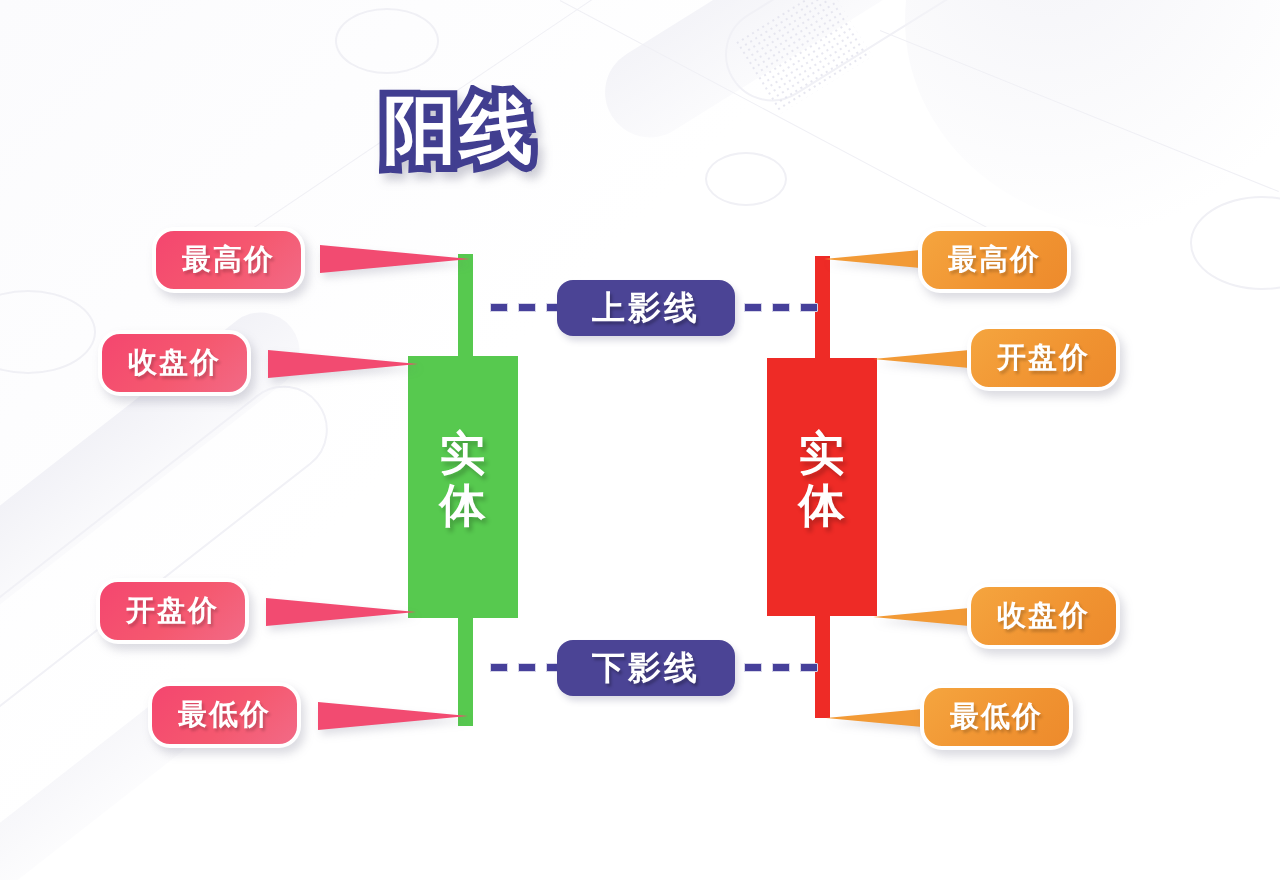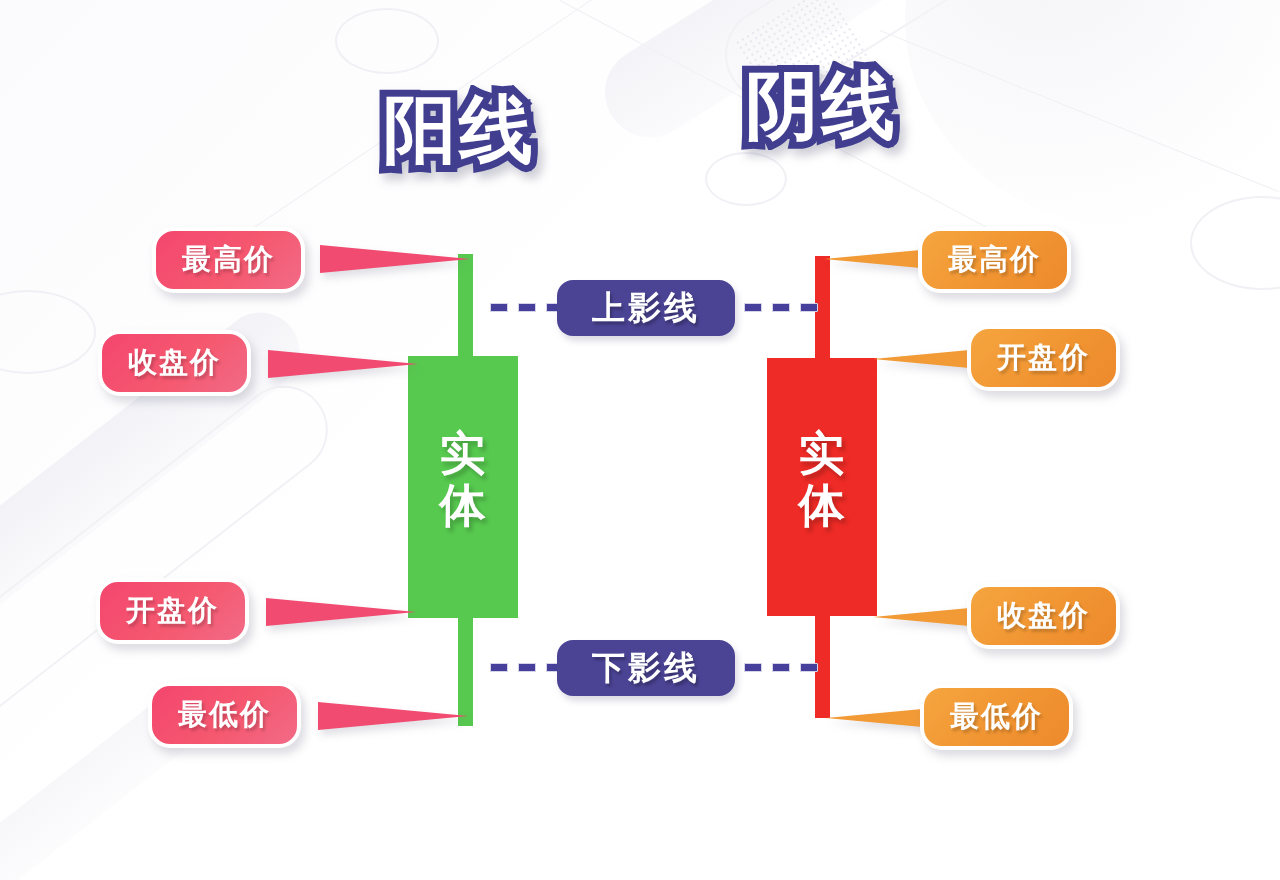--- a/index.html
+++ b/index.html
@@ -223,21 +223,20 @@
     <div class="bg-circle" style="left:-40px; top:290px; width:132px; height:80px;"></div>
     <div class="bg-circle" style="left:1190px; top:196px; width:140px; height:90px;"></div>
     <div class="bg-fan" style="left:905px; top:-190px; width:470px; height:420px;"></div>
     <div class="bg-line" style="left:560px; top:0px; width:520px; transform:rotate(28deg);"></div>
     <div class="bg-line" style="left:220px; top:250px; width:520px; transform:rotate(-34deg);"></div>
     <div class="bg-line" style="left:880px; top:30px; width:430px; transform:rotate(22deg);"></div>
     <div class="bg-bar" style="left:-60px; top:760px; width:300px; height:56px; transform:rotate(-38deg); opacity:.6;"></div>
   </div>
 
   <div class="title" id="title-bull">阳线</div>
-  <div class="title" id="title-bear">阴线</div>
 
   <div class="wick" id="bull-wick-top"></div>
   <div class="body" id="bull-body">
     <div class="candle-label" style="top:72px;">
         <div>实</div>
         <div>体</div>
       </div>
   </div>
   <div class="wick" id="bull-wick-bottom"></div>
 

